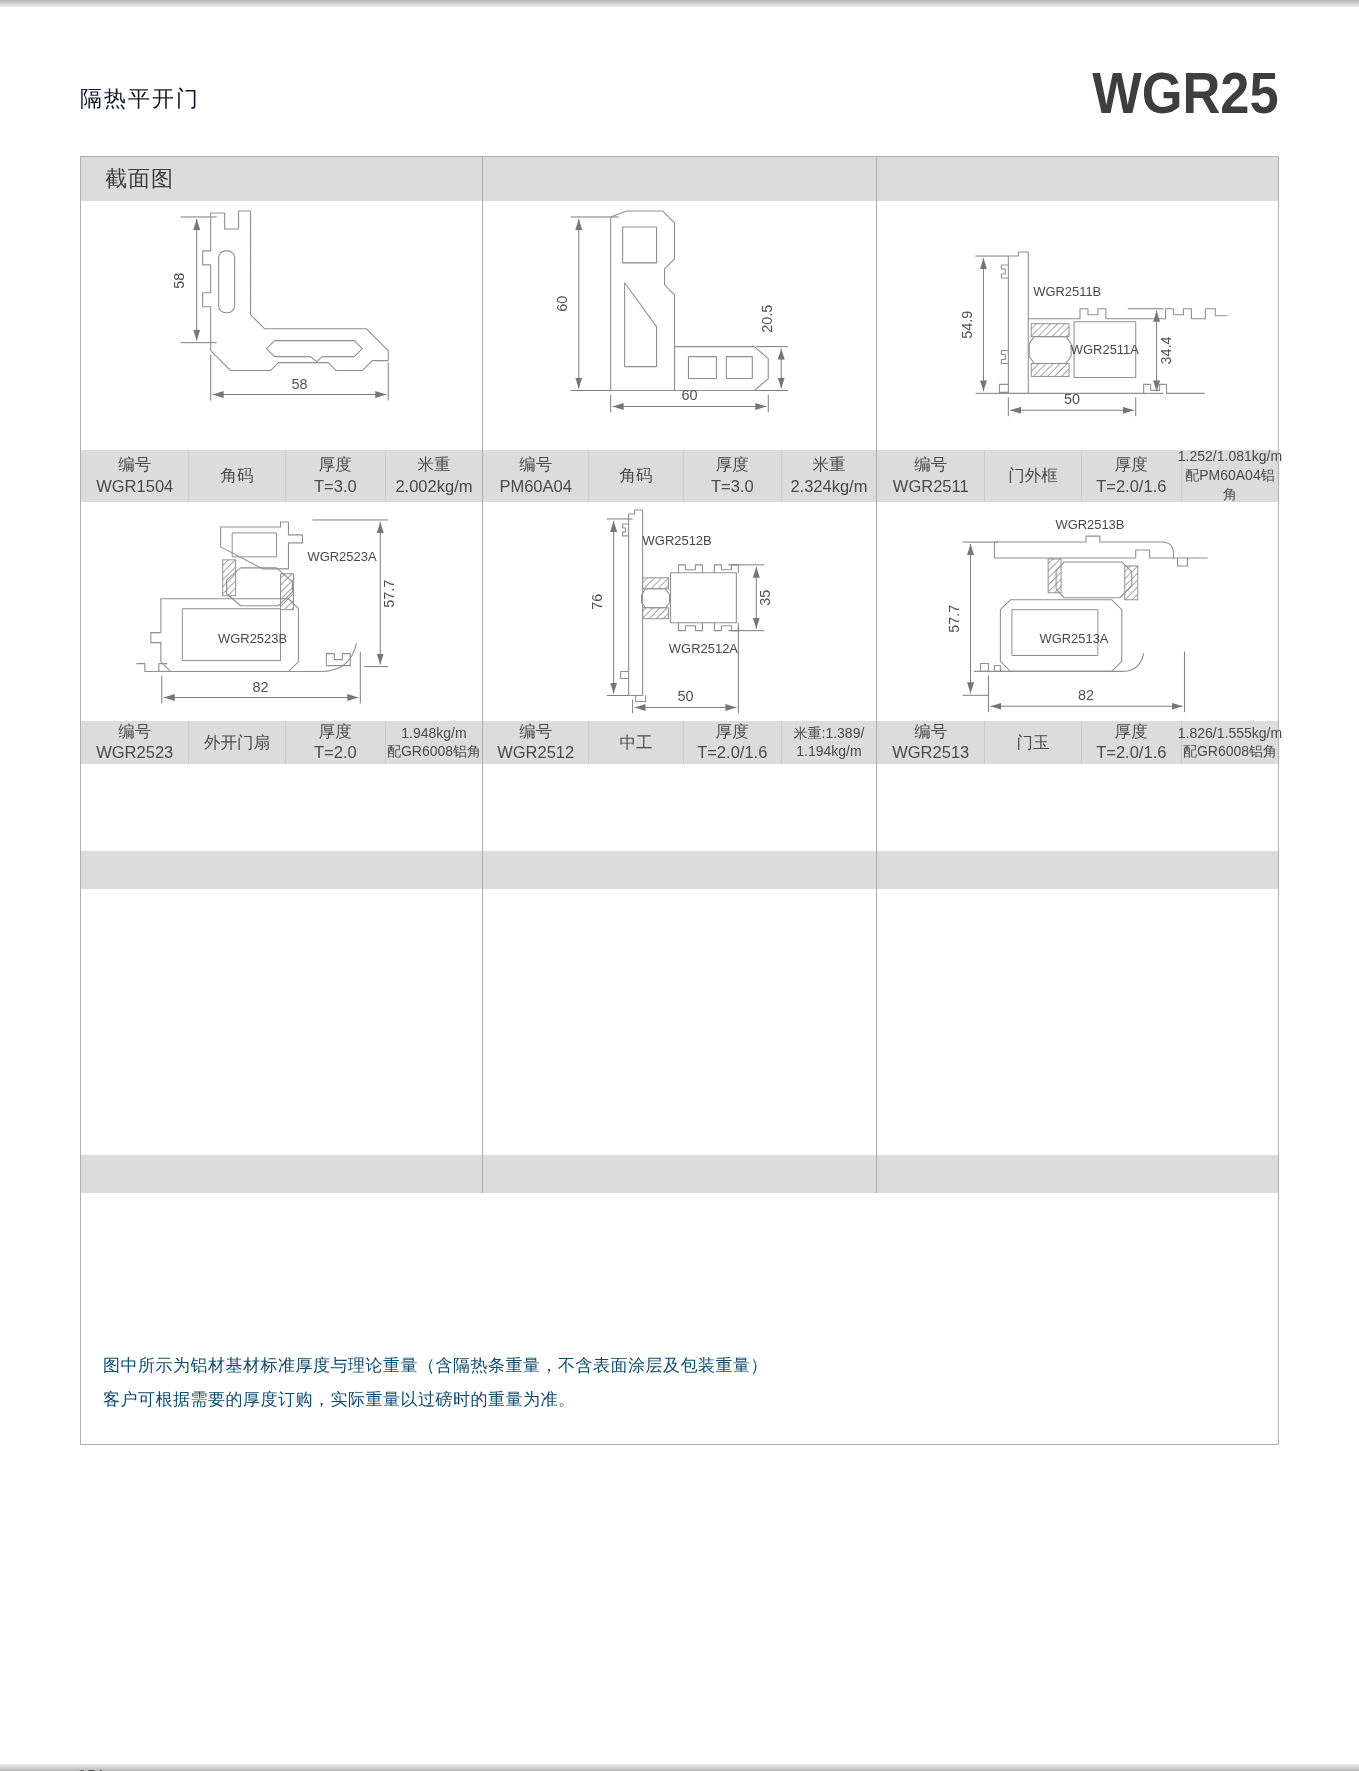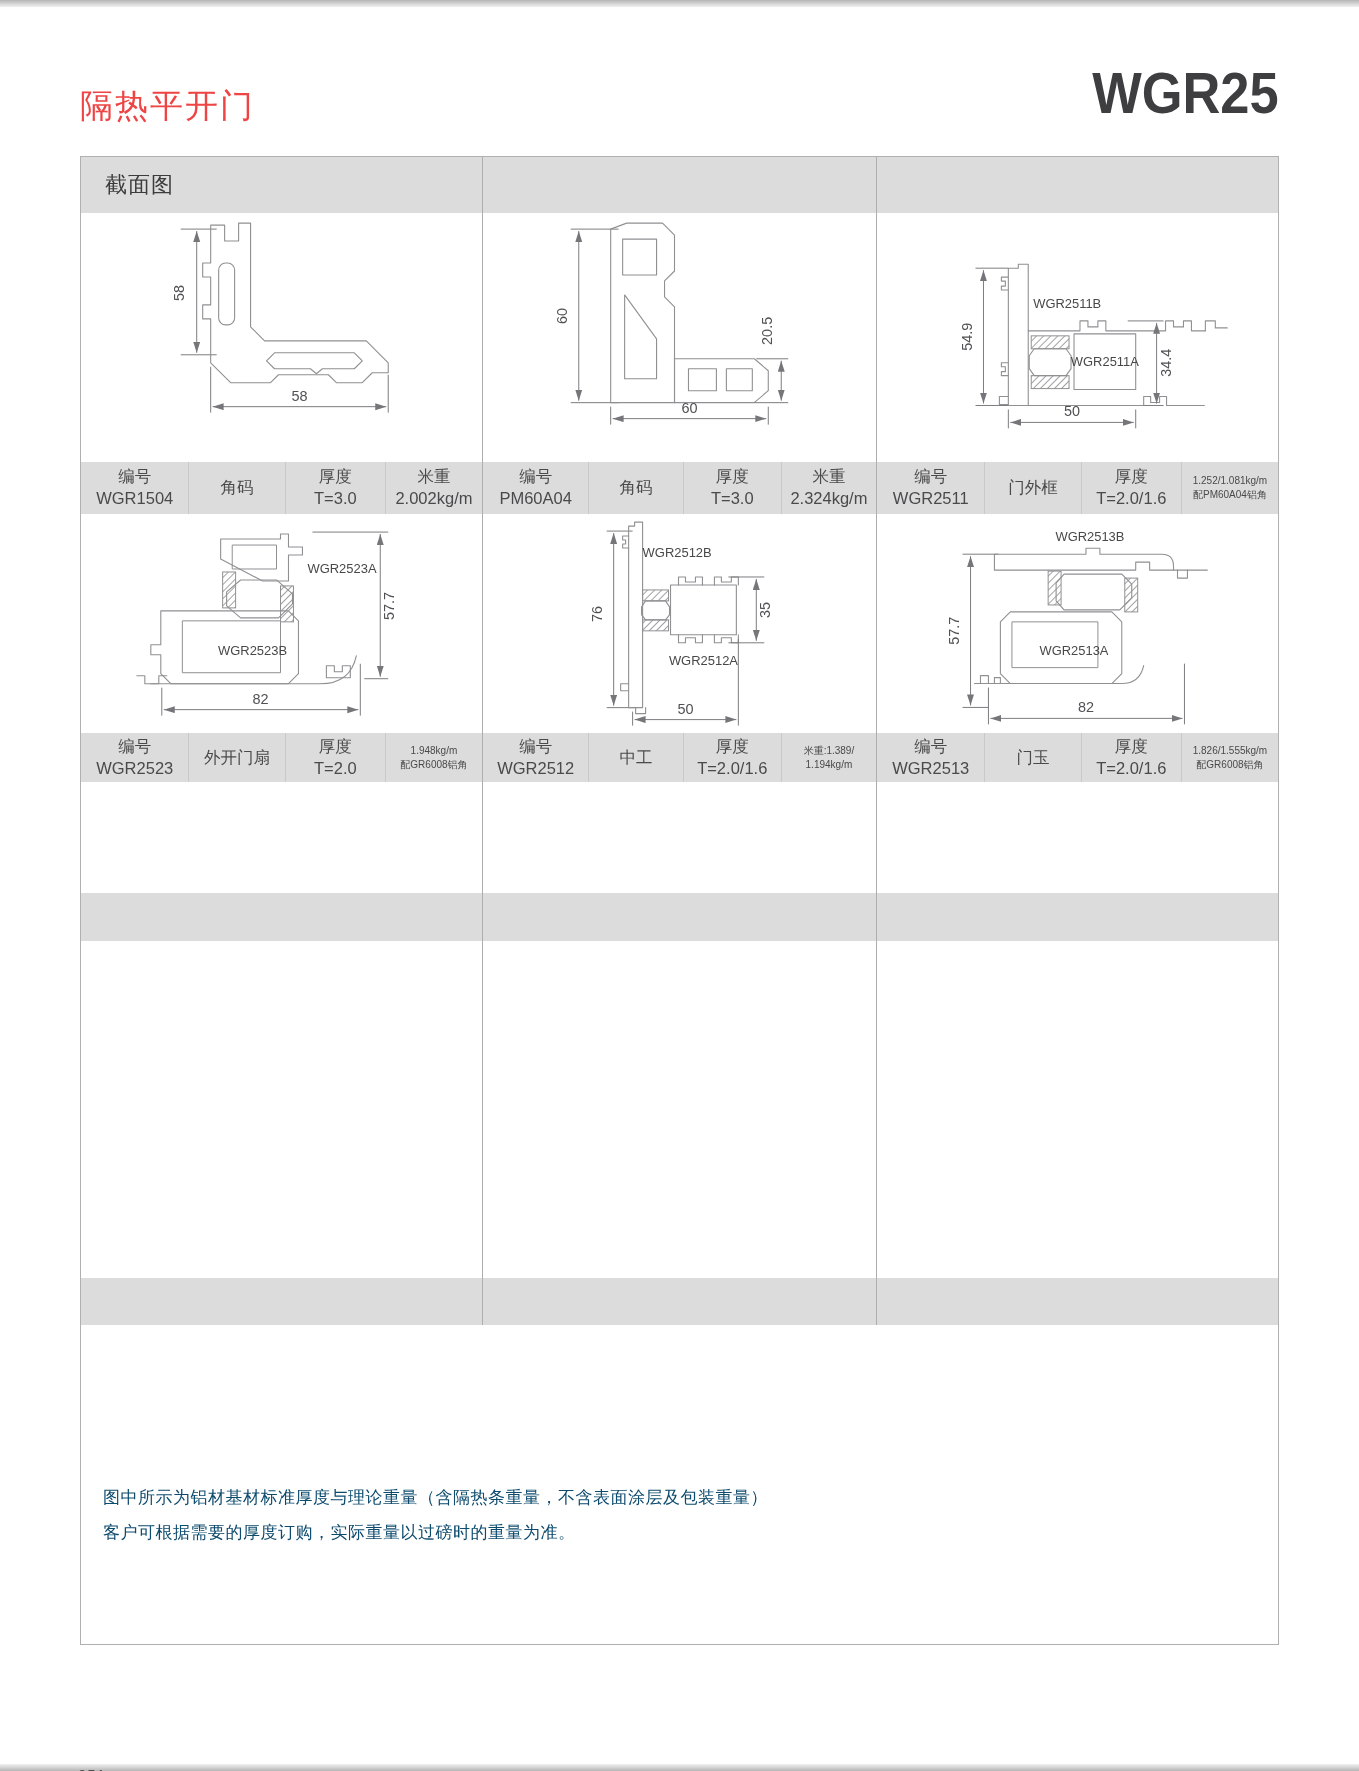--- a/index.html
+++ b/index.html
@@ -2,24 +2,24 @@
 <html lang="zh"><head>
 <meta charset="utf-8">
 <style>
   html,body{margin:0;padding:0}
   body{width:1359px;height:1771px;position:relative;background:#ffffff;
        font-family:"Liberation Sans","DejaVu Sans",sans-serif;color:#4a4a4c;overflow:hidden}
   .edge-top{position:absolute;top:0;left:0;width:100%;height:7px;
             background:linear-gradient(#b5b5b5,#f1f1f1)}
   .edge-bottom{position:absolute;bottom:0;left:0;width:100%;height:7px;
             background:linear-gradient(#f1f1f1,#b5b5b5)}
-  .cat-title{position:absolute;left:80px;top:84px;font-size:33px;color:#ef4444;letter-spacing:2px}
+  .cat-title{position:absolute;left:80px;top:84px;font-size:22px;color:#0f172a;letter-spacing:2px}
   .series{position:absolute;right:80px;top:60px;font-size:57px;font-weight:bold;color:#3e3e41;
           transform:scaleX(.92);transform-origin:right center;letter-spacing:0}
-  .sheet-table{position:absolute;left:80px;top:156px;width:1199px;height:1489px;
+  .sheet-table{position:absolute;left:80px;top:156px;width:1199px;height:1289px;
                border:1px solid #b0b0b0;box-sizing:border-box;display:flex;flex-direction:column}
   .row{display:flex;width:100%;box-sizing:border-box}
   .col{box-sizing:border-box;height:100%;position:relative}
   .col.c1{width:402px}.col.c2{width:394px}.col.c3{flex:1}
   .col.c1,.col.c2{border-right:1px solid #aeaeae}
   .band{background:#dcdcdc}
   .header-row{height:56px}
   .header-row .col{display:flex;align-items:center}
   .section-label{font-size:22px;color:#3c3c3e;padding-left:24px;letter-spacing:1px}
   .diag-row1{height:249px}
@@ -29,21 +29,21 @@
   .gap-row1{height:111px}
   .bandempty{height:48px}
   .gap-row2{height:337px}
   .notes-row{height:319px;display:block}
   .notes{padding:156px 30px 0 22px;font-size:17px;color:#0c4a6e;line-height:2.05;letter-spacing:.5px}
   .spec-row1 .col,.spec-row2 .col{display:flex}
   .scell{box-sizing:border-box;display:flex;flex-direction:column;align-items:center;
          justify-content:center;text-align:center;font-size:16.5px;color:#4a4a4c;line-height:1.3}
   .scell.s1{width:26.8%}.scell.s2{width:24%}.scell.s3{width:25%}.scell.s4{width:24.2%}
   .scell + .scell{border-left:1px solid #c9c9c9}
-  .scell.small{font-size:10px;line-height:1.35}
+  .scell.small{font-size:14px;line-height:1.35}
   svg{display:block;width:100%;height:100%}
   .profile{fill:none;stroke:#909093;stroke-width:1.1px;stroke-linejoin:round;stroke-linecap:round}
   .thin{stroke-width:1px}
   .dimline{stroke:#7c7c80;stroke-width:1px;fill:none}
   .hrect{fill:url(#hatchp);stroke:#909093;stroke-width:1px}
   text.dim{font-size:14.5px;fill:#515155;font-family:"Liberation Sans",sans-serif}
   text.plabel{font-size:13px;fill:#48484a;font-family:"Liberation Sans",sans-serif}
   .pageno{position:absolute;left:78px;top:1766px;font-size:15px;color:#4e4e50;letter-spacing:1px}
 </style>
 </head>

